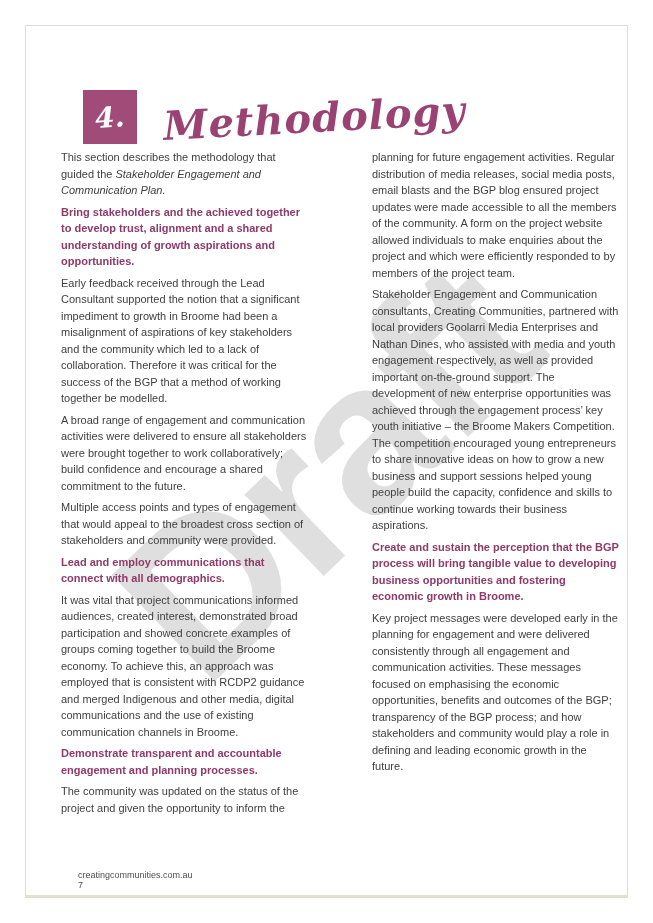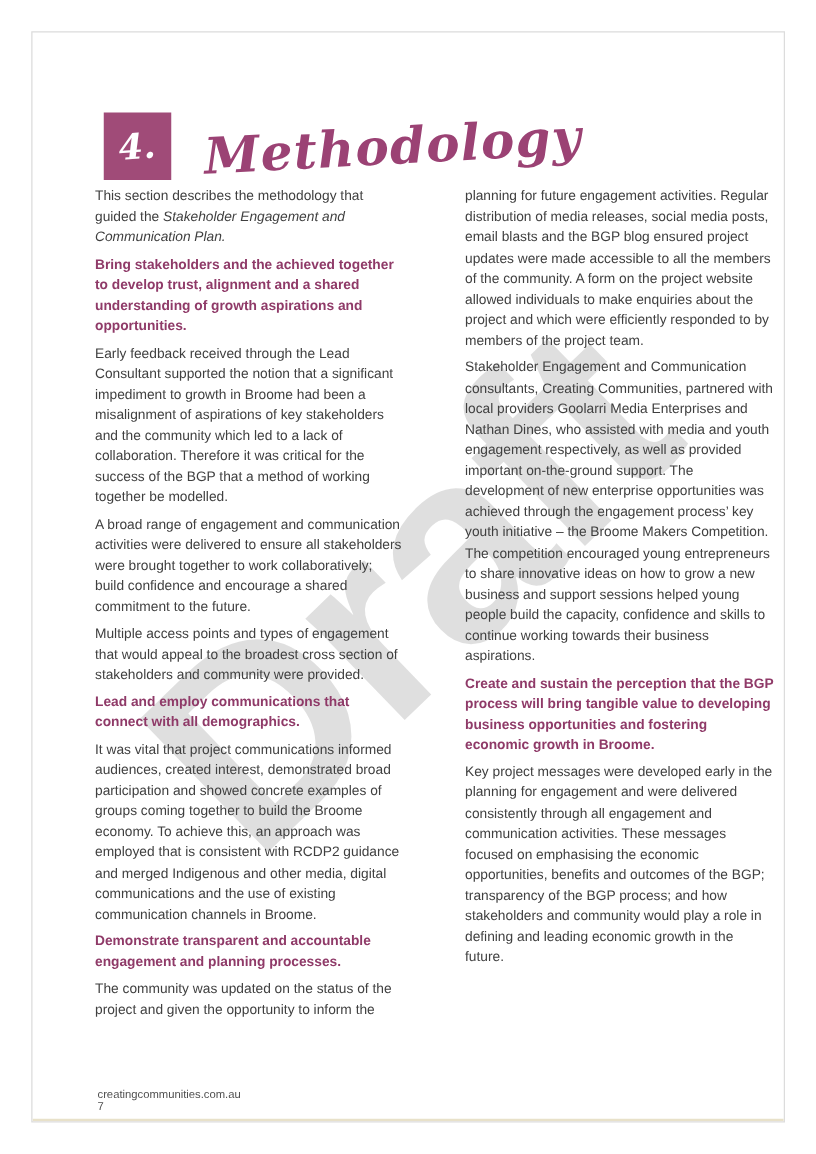--- a/index.html
+++ b/index.html
@@ -75,21 +75,21 @@
   }
   .col {
     position: absolute;
     top: 123px;
     width: 248px;
     z-index: 1;
     color: #3f3f3f;
     font-size: 11px;
     line-height: 16.5px;
   }
-  .col-left  { left: 50px; }
+  .col-left  { left: 35px; }
   .col-right { left: 314px; margin-left: 32px; }
   .col p { margin: 0 0 5px 0; }
   .col p.subhead {
     color: #8f3a68;
     font-weight: bold;
   }
   .footer {
     position: absolute;
     left: 52px;
     right: 52px;

